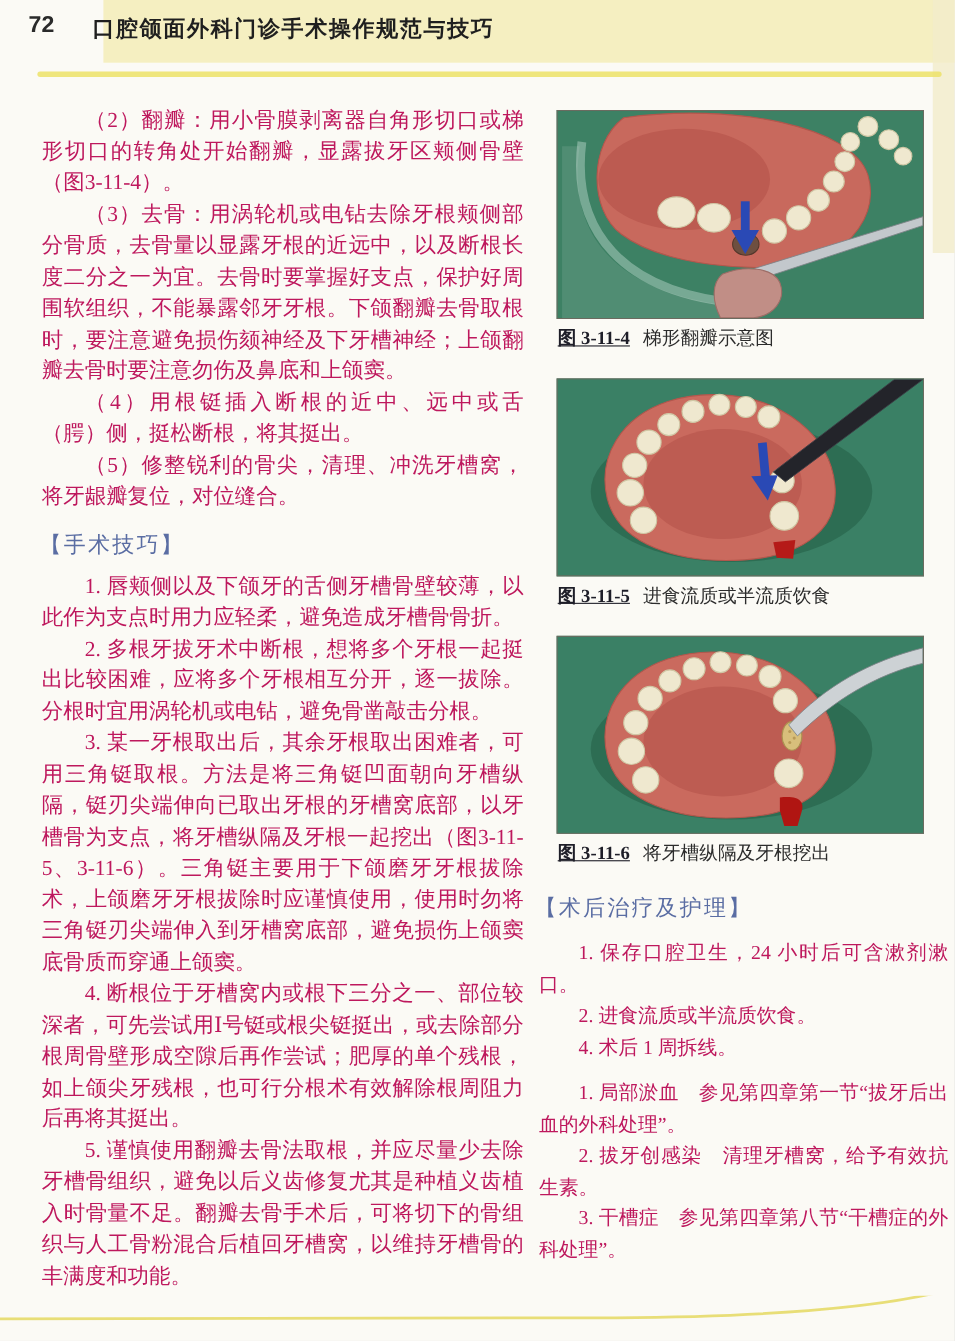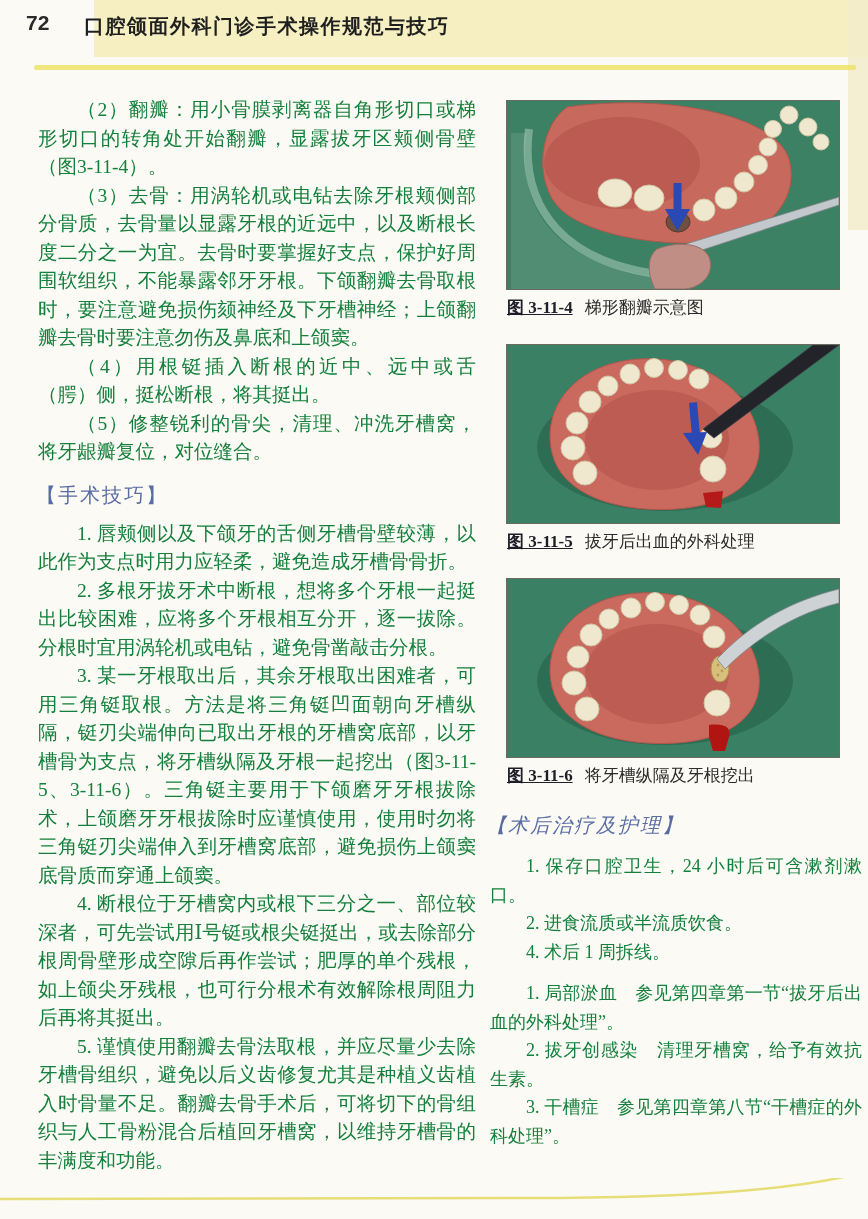--- a/index.html
+++ b/index.html
@@ -10,31 +10,31 @@
   
   .band{position:absolute;left:94px;top:0;right:0;height:57px;background:#f5efc1;}
   .edge-right{position:absolute;right:0;top:0;width:20px;height:230px;background:#f2ecca;opacity:.8;}
   .rule{position:absolute;left:34px;right:12px;top:65px;height:5px;background:#ece267;border-radius:3px;opacity:.85;}
   .pagenum{position:absolute;left:26px;top:11px;font-family:"Liberation Sans","DejaVu Sans",sans-serif;
     font-weight:700;font-size:21px;color:#2a2a2a;}
   .booktitle{position:absolute;left:84px;top:13px;font-family:"Liberation Sans","DejaVu Sans",sans-serif;
     font-weight:700;font-size:20px;letter-spacing:1.5px;color:#1f1f1f;}
   
   .lcol{position:absolute;left:38px;top:96px;width:438px;}
-  p.body{margin:0;text-indent:2em;font-size:19.5px;line-height:28.5px;text-align:justify;color:#15803d;}
+  p.body{margin:0;text-indent:2em;font-size:19.5px;line-height:28.5px;text-align:justify;color:#be185d;}
   h3.sect{margin:15px 0 11px -2px;font-family:"Liberation Sans","DejaVu Sans",sans-serif;
     font-weight:500;font-size:20px;letter-spacing:2px;color:#5a6da3;}
   
   .rcol{position:absolute;left:490px;top:100px;width:372px;}
   figure{margin:0 0 0 16px;width:334px;}
   .photo{width:332px;border:1px solid #6b6b60;display:block;background:#3b8065;}
   figcaption{margin:6px 0 25px 1px;font-size:17px;color:#2c2c2c;}
   figcaption .flabel{font-weight:700;color:#1e1e28;text-decoration:underline;}
   figcaption .ftext{margin-left:12px;}
-  .rcol h3.sect{margin:12px 0 13px -4px;font-style:italic;}
+  .rcol h3.sect{margin:12px 0 13px -4px;}
   .rcol p.body{font-size:18px;width:372px;}
   .rcol .post-items{margin-top:13px;}
   .rcol .post-items p.body{margin-bottom:0;}
   
   .bottom-curve{position:absolute;left:0;top:1178px;width:868px;height:41px;pointer-events:none;}
 </style>
 </head>
 <body>
 
 <div class="page">
@@ -113,21 +113,21 @@
           <circle cx="206" cy="124" r="13"></circle>
         </g>
         <polygon points="332,0 306,0 196,84 207,93" fill="#23242a" stroke="#3c3e45" stroke-width="0.8"></polygon>
         <g fill="#2a49b5">
           <polygon points="182,58 190,57 193,90 185,91"></polygon>
           <polygon points="176,88 200,87 191,110"></polygon>
         </g>
         <polygon points="196,148 216,146 214,163 199,162" fill="#b51a18"></polygon>
       </svg>
       <figcaption>
-        <span class="flabel">图 3-11-5</span><span class="ftext">拔牙后出血的外科处理</span>
+        <span class="flabel">图 3-11-5</span><span class="ftext">进食流质或半流质饮食</span>
       </figcaption>
     </figure>
 
     <figure>
       <svg class="photo" width="332" height="178" viewBox="0 0 332 178">
         <rect x="0" y="0" width="332" height="178" fill="#3a8065"></rect>
         <ellipse cx="158" cy="102" rx="128" ry="64" fill="rgba(0,40,25,0.22)"></ellipse>
         <path d="M148,14 C205,16 248,52 252,96 C256,135 225,160 170,164 C110,168 55,150 45,108 C36,70 58,34 100,20 C116,15 132,13 148,14 Z" fill="#ca6a5e" stroke="#b3564c" stroke-width="1"></path>
         <ellipse cx="150" cy="95" rx="72" ry="50" fill="#bd5c52"></ellipse>
         <g fill="#efe8cf" stroke="#cfc6a4" stroke-width="1">

